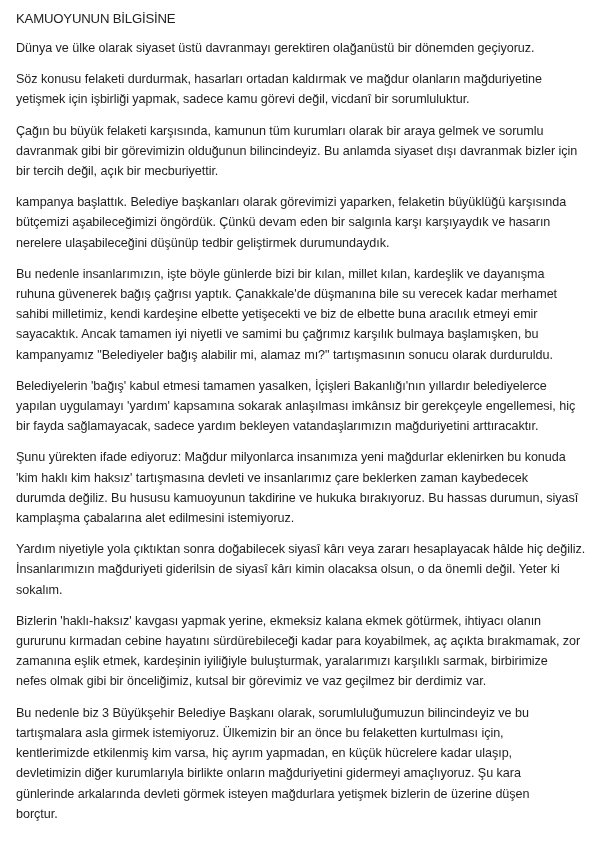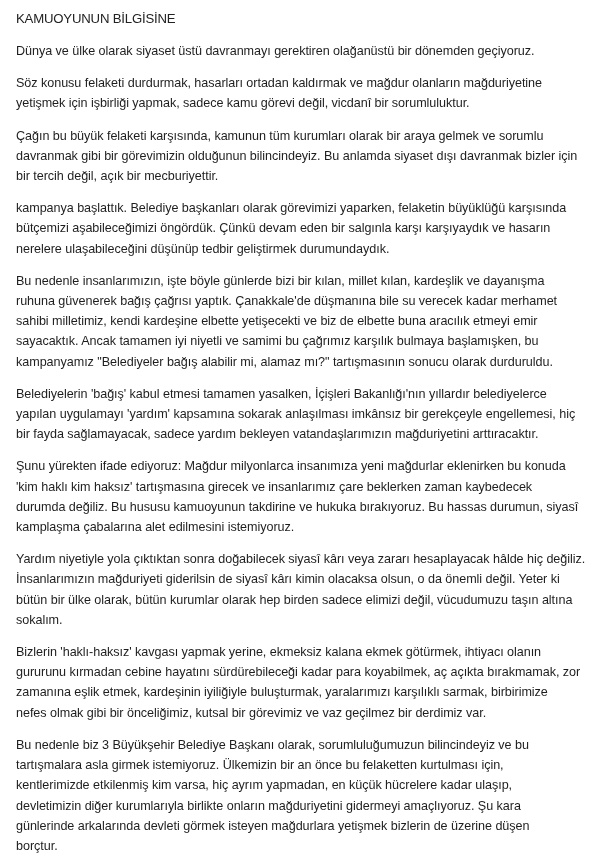--- a/index.html
+++ b/index.html
@@ -15,21 +15,21 @@
     line-height: 20.2px;
     letter-spacing: -0.05px;
   }
   .title {
     font-size: 13.2px;
     color: #222;
     margin: 0 0 9px 0;
     line-height: 20px;
     letter-spacing: -0.2px;
   }
-  .para { margin: 12px 0 11px 0; }
+  .para { margin: 4px 0 11px 0; }
   .line { display: block; white-space: nowrap; }
 </style>
 </head>
 <body>
 
 <div class="doc">
   <div class="title">KAMUOYUNUN BİLGİSİNE</div>
   <div id="body">
       <p class="para">
         <span class="line">Dünya ve ülke olarak siyaset üstü davranmayı gerektiren olağanüstü bir dönemden geçiyoruz.</span>
@@ -55,28 +55,27 @@
         <span class="line">sayacaktık. Ancak tamamen iyi niyetli ve samimi bu çağrımız karşılık bulmaya başlamışken, bu</span>
         <span class="line">kampanyamız "Belediyeler bağış alabilir mi, alamaz mı?" tartışmasının sonucu olarak durduruldu.</span>
       </p>
       <p class="para">
         <span class="line">Belediyelerin 'bağış' kabul etmesi tamamen yasalken, İçişleri Bakanlığı'nın yıllardır belediyelerce</span>
         <span class="line">yapılan uygulamayı 'yardım' kapsamına sokarak anlaşılması imkânsız bir gerekçeyle engellemesi, hiç</span>
         <span class="line">bir fayda sağlamayacak, sadece yardım bekleyen vatandaşlarımızın mağduriyetini arttıracaktır.</span>
       </p>
       <p class="para">
         <span class="line">Şunu yürekten ifade ediyoruz: Mağdur milyonlarca insanımıza yeni mağdurlar eklenirken bu konuda</span>
-        <span class="line">'kim haklı kim haksız' tartışmasına girecek ve insanlarımız çare beklerken zaman kaybedecek</span>
+        <span class="line">'kim haklı kim haksız' tartışmasına devleti ve insanlarımız çare beklerken zaman kaybedecek</span>
         <span class="line">durumda değiliz. Bu hususu kamuoyunun takdirine ve hukuka bırakıyoruz. Bu hassas durumun, siyasî</span>
         <span class="line">kamplaşma çabalarına alet edilmesini istemiyoruz.</span>
       </p>
       <p class="para">
         <span class="line">Yardım niyetiyle yola çıktıktan sonra doğabilecek siyasî kârı veya zararı hesaplayacak hâlde hiç değiliz.</span>
         <span class="line">İnsanlarımızın mağduriyeti giderilsin de siyasî kârı kimin olacaksa olsun, o da önemli değil. Yeter ki</span>
-        <span class="line">bütün bir ülke olarak, bütün kurumlar olarak hep birden sadece elimizi değil, vücudumuzu taşın altına</span>
         <span class="line">sokalım.</span>
       </p>
       <p class="para">
         <span class="line">Bizlerin 'haklı-haksız' kavgası yapmak yerine, ekmeksiz kalana ekmek götürmek, ihtiyacı olanın</span>
         <span class="line">gururunu kırmadan cebine hayatını sürdürebileceği kadar para koyabilmek, aç açıkta bırakmamak, zor</span>
         <span class="line">zamanına eşlik etmek, kardeşinin iyiliğiyle buluşturmak, yaralarımızı karşılıklı sarmak, birbirimize</span>
         <span class="line">nefes olmak gibi bir önceliğimiz, kutsal bir görevimiz ve vaz geçilmez bir derdimiz var.</span>
       </p>
       <p class="para">
         <span class="line">Bu nedenle biz 3 Büyükşehir Belediye Başkanı olarak, sorumluluğumuzun bilincindeyiz ve bu</span>

